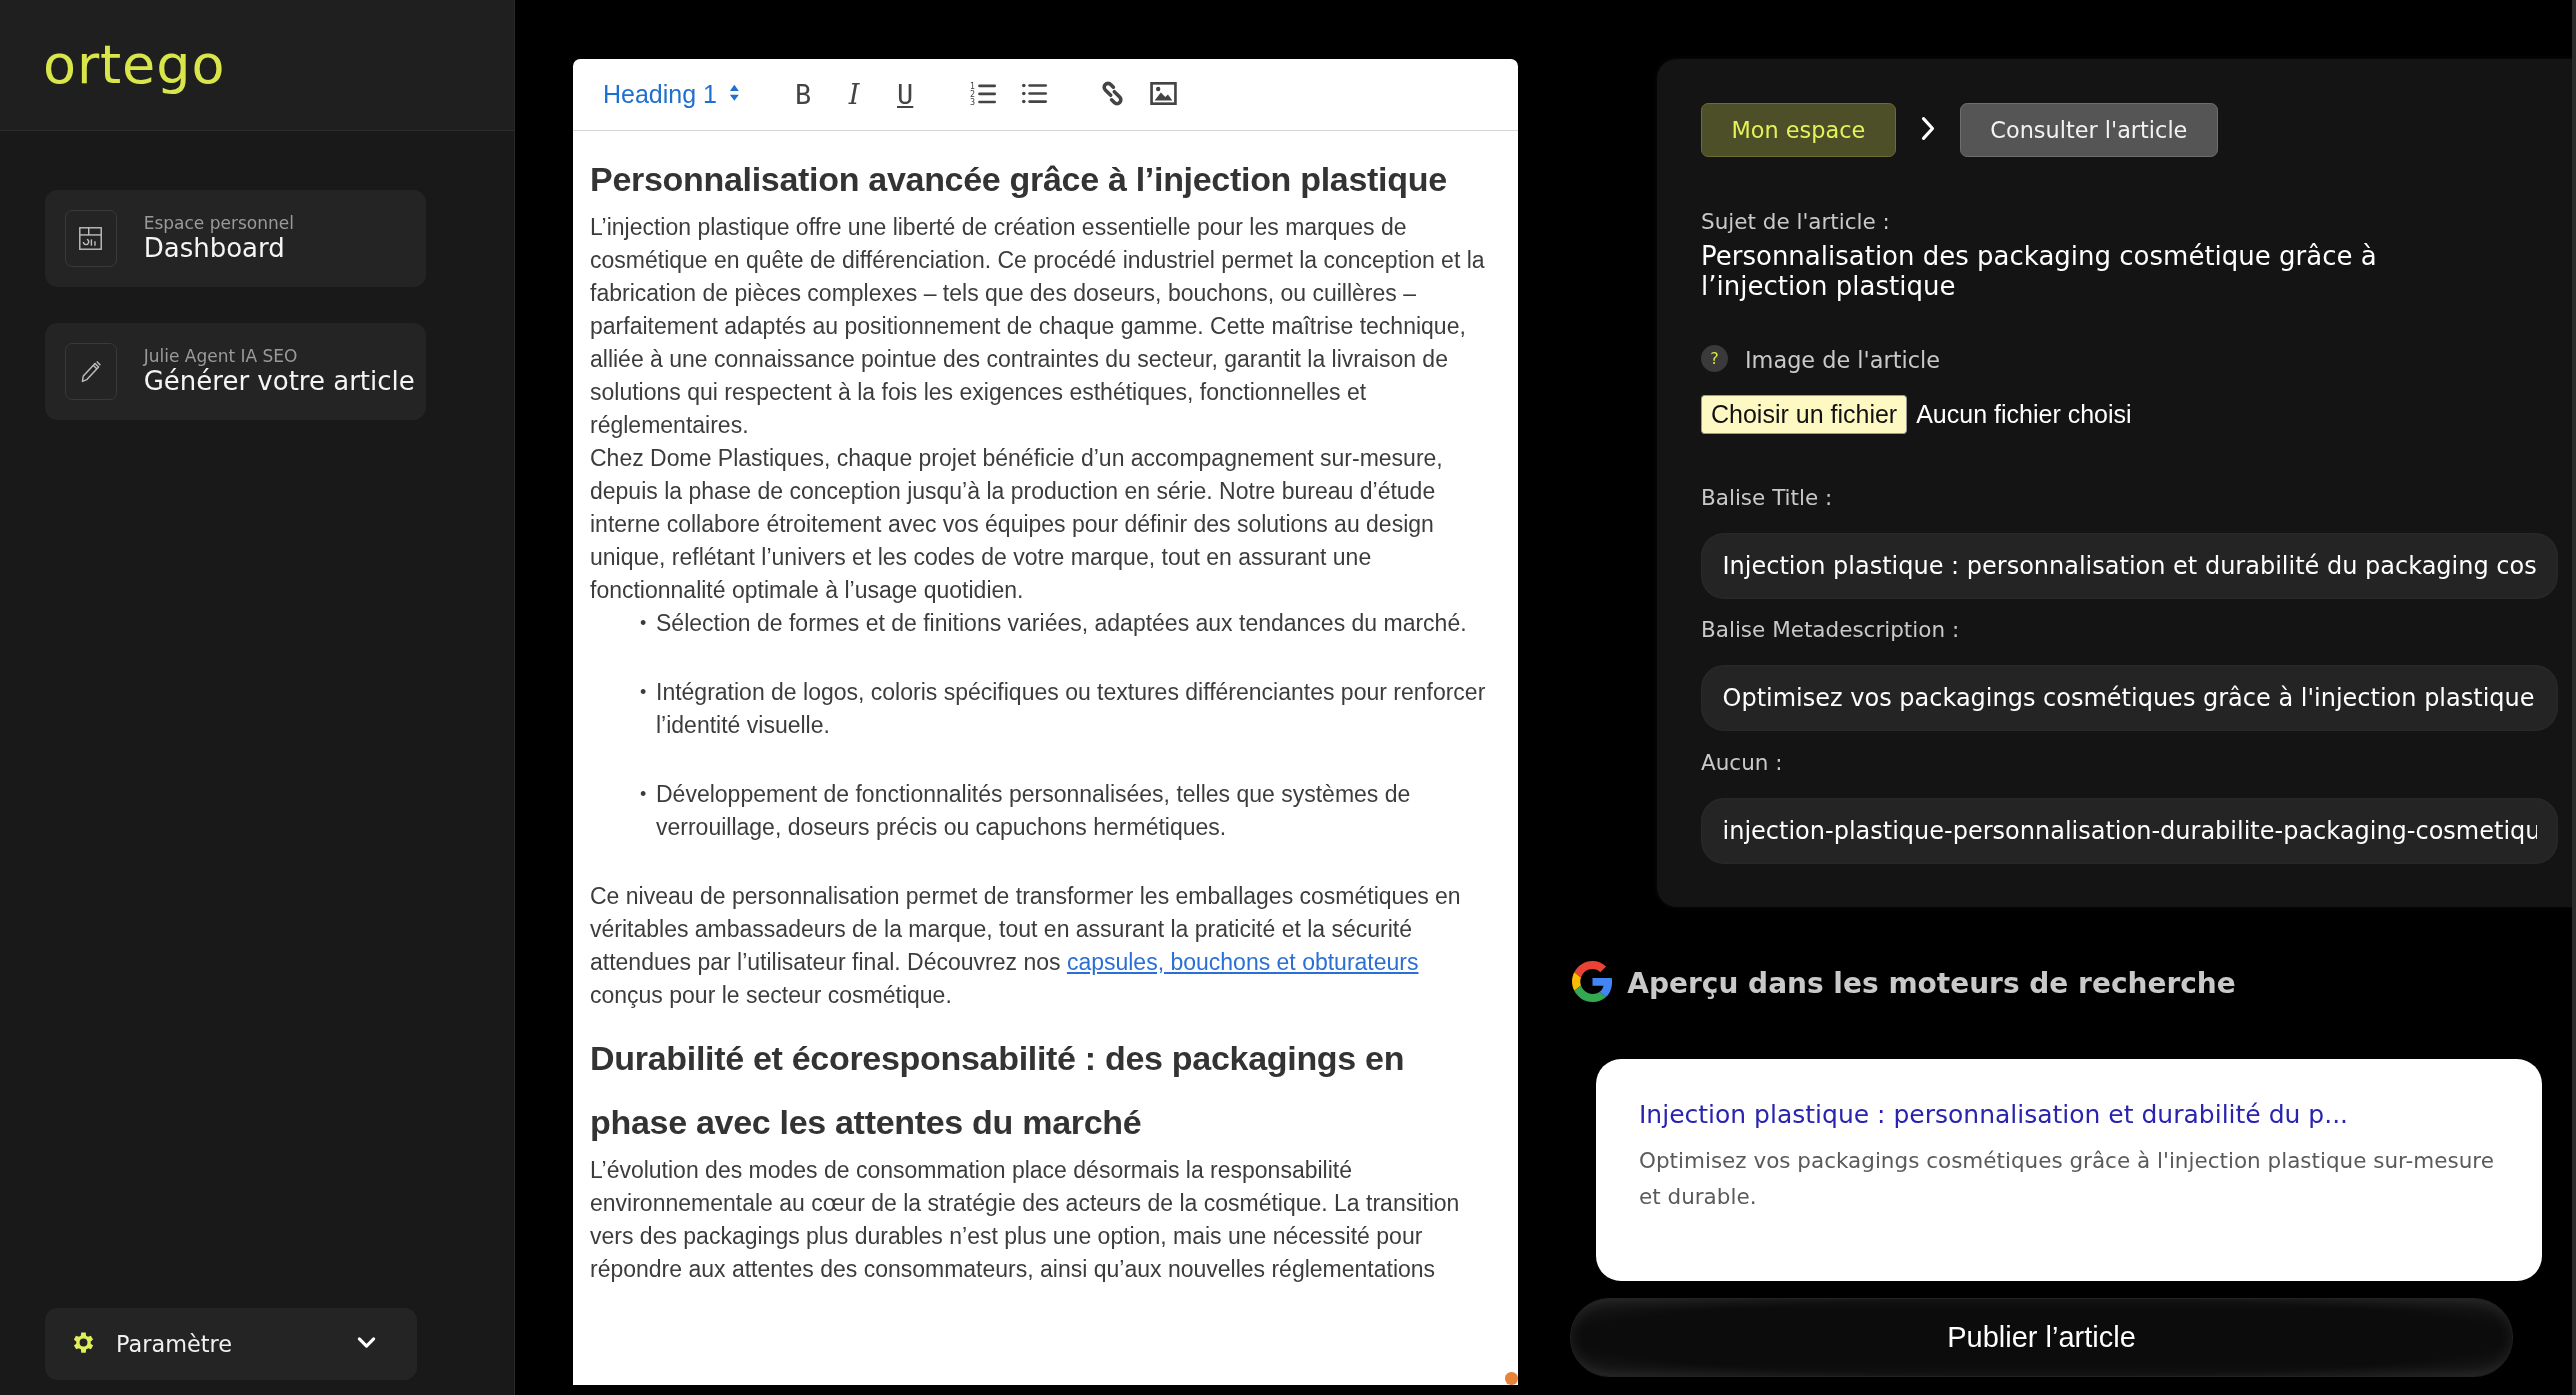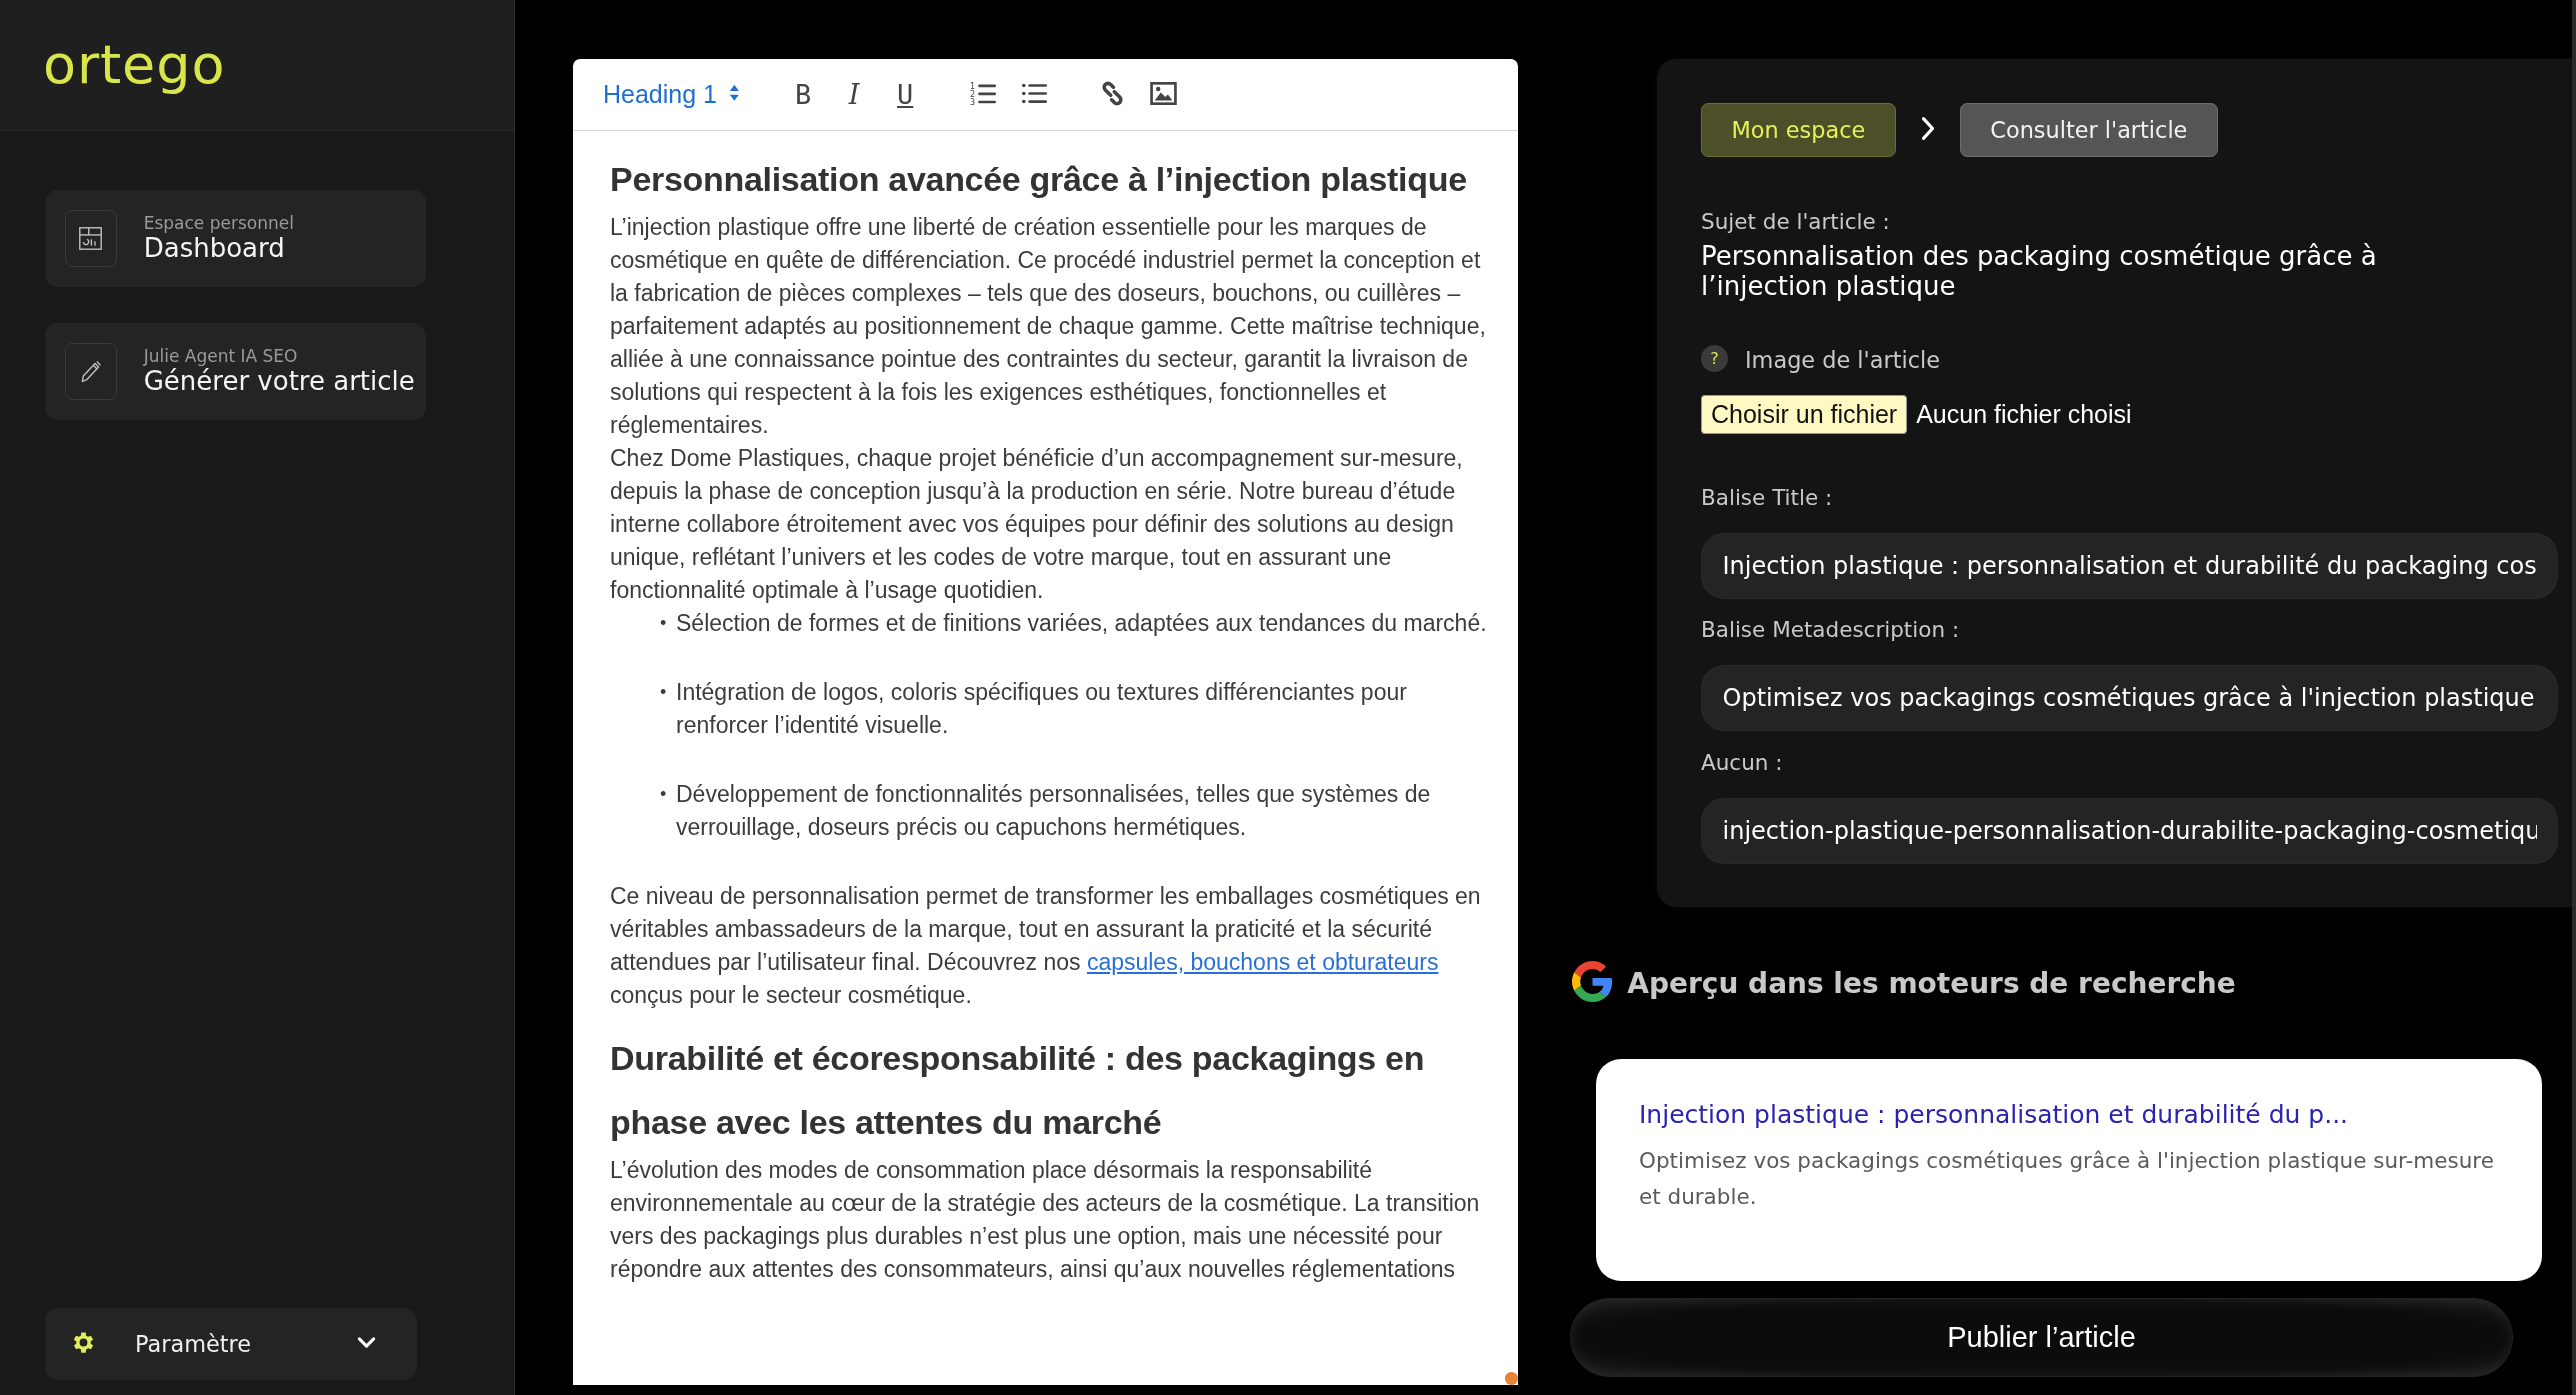--- a/index.html
+++ b/index.html
@@ -9,32 +9,32 @@
   
   .sidebar { position: absolute; left: 0; top: 0; width: 515px; height: 1395px; background: #191919; border-right: 1.8px solid #2a2a2a; }
   .sidebar-header { height: 131px; background: #1f1f1f; border-bottom: 1.8px solid #2b2b2b; display: flex; align-items: center; padding-left: 43px; }
   .logo { font-family: "DejaVu Sans", sans-serif; font-size: 54px; font-weight: 400; color: #d9e64a; letter-spacing: 0.9px; line-height: 1; }
   .nav-item { position: absolute; left: 45px; width: 381px; height: 97px; background: #242424; border-radius: 12.5px; display: flex; align-items: center; padding-left: 19.7px; cursor: pointer; }
   .nav-icon-box { width: 52px; height: 57px; border: 1.8px solid #3a3a3a; border-radius: 7.2px; display: flex; align-items: center; justify-content: center; }
   .nav-texts { margin-left: 27px; }
   .nav-sub { font-size: 17px; color: #9a9a9a; line-height: 19.7px; }
   .nav-main { font-size: 26px; color: #f5f5f5; line-height: 30px; font-weight: 500; }
   .settings { position: absolute; left: 45px; top: 1308px; width: 372px; height: 72px; background: #242424; border-radius: 12.5px; display: flex; align-items: center; padding-left: 25px; cursor: pointer; }
-  .settings-label { margin-left: 38px; font-size: 22.4px; color: #f0f0f0; }
+  .settings-label { margin-left: 19px; font-size: 22.4px; color: #f0f0f0; }
   .settings-chevron { position: absolute; right: 38px; top: 21.5px; }
 
   
   .editor { position: absolute; left: 573px; top: 59px; width: 945px; height: 1326px; background: #fff; border-radius: 7.2px 7.2px 0 0; overflow: hidden; }
   .toolbar { height: 72px; border-bottom: 1.8px solid #d6d6d6; display: flex; align-items: center; padding-left: 30px; }
   .heading-select { display: flex; align-items: center; color: #1f6fd1; font-family: "Liberation Sans", sans-serif; font-size: 25px; cursor: pointer; }
   .heading-select .arrows { margin-left: 12.5px; }
   .tb-btn { display: flex; align-items: center; justify-content: center; width: 36px; height: 36px; margin-left: 15px; cursor: pointer; }
   .tb-btn.first { margin-left: 45px; }
   .tb-gap { width: 27px; }
-  .content { padding: 16px 30px 0 37px; font-family: "Liberation Sans", sans-serif; color: #3a3a3a; }
+  .content { padding: 16px 30px 0 17px; font-family: "Liberation Sans", sans-serif; color: #3a3a3a; }
   .content h1 { font-size: 34px; font-weight: 700; line-height: 64px; color: #333; letter-spacing: -0.3px; }
   .content p { font-size: 23px; line-height: 33px; color: #3c3c3c; }
   .content ul { list-style: none; margin: 0 0 0 50px; }
   .content li { position: relative; font-size: 23px; line-height: 33px; padding-left: 16px; margin-bottom: 36px; color: #3c3c3c; }
   .content li::before { content: "•"; position: absolute; left: 0; top: 0; font-size: 18px; }
   .content a { color: #2a6fd6; text-decoration: underline; }
   .resize-handle { position: absolute; left: 1505px; top: 1372px; width: 12.5px; height: 12.5px; border-radius: 50%; background: #e8843a; }
 
   
   .meta-card { position: absolute; left: 1657px; top: 59px; width: 993px; height: 848px; background: #141414; border-radius: 20px; box-shadow: 0 0 5.4px rgba(255,255,255,0.05); }

